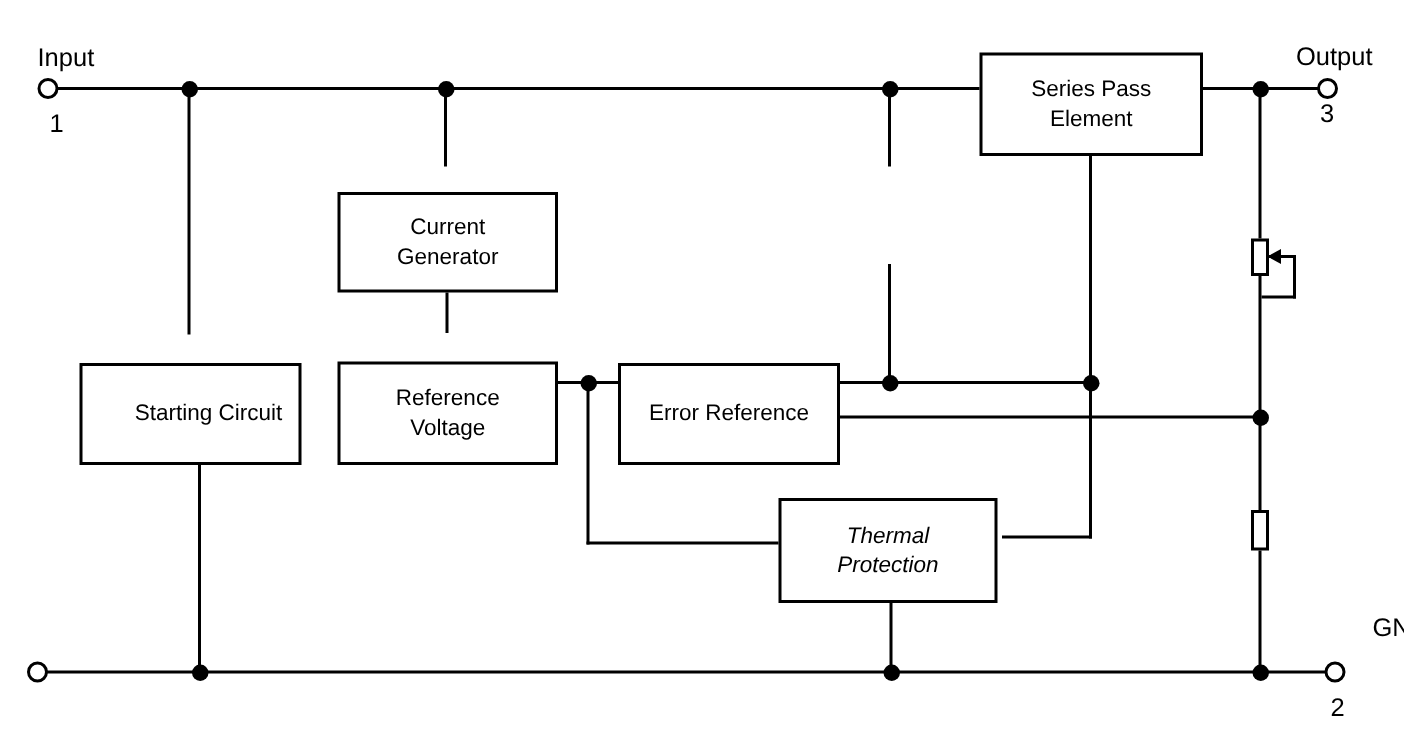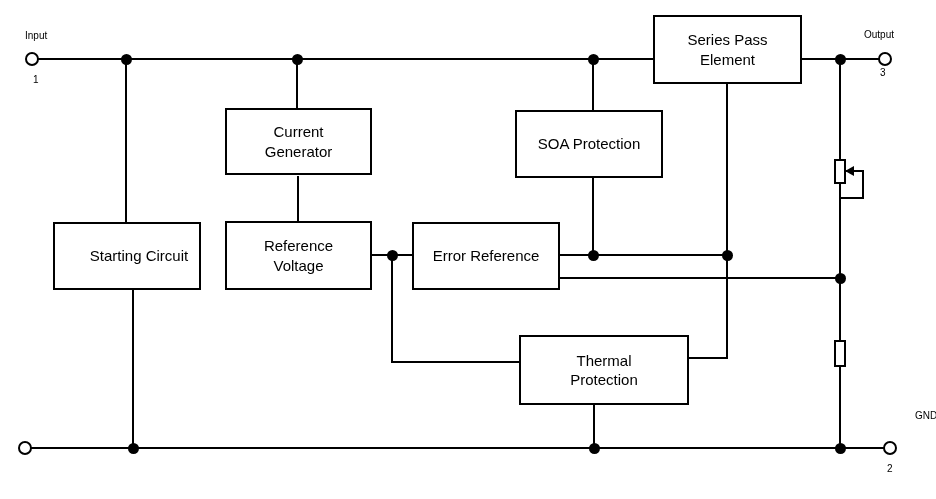--- a/index.html
+++ b/index.html
@@ -19,38 +19,39 @@
     box-sizing: border-box;
     border: 2px solid #000;
     background: #fff;
     display: flex;
     align-items: center;
     justify-content: center;
     text-align: center;
     font-size: 15px;
     line-height: 1.3;
     white-space: pre-line;
+    margin-top: 20px;
   }
   .dot {
     position: absolute;
     width: 11px; height: 11px;
     background: #000;
     border-radius: 50%;
   }
   .terminal {
     position: absolute;
     box-sizing: border-box;
     width: 14px; height: 14px;
     border: 2.5px solid #000;
     border-radius: 50%;
     background: #fff;
   }
   .lbl {
     position: absolute;
-    font-size: 10px;
+    font-size: 17px;
     line-height: 1.1;
     white-space: nowrap;
   }
   .resistor {
     position: absolute;
     box-sizing: border-box;
     border: 2px solid #000;
     background: #fff;
   }
   .wiper-arrow {
@@ -92,25 +93,24 @@
   <div class="wire-v" style="left:862px; top:170px; height:29px;"></div>
 
   <div class="block" style="left:53px;  top:222px; width:148px; height:68px;padding-left:24px;">Starting Circuit</div>
 
   <div class="block" style="left:225px; top:108px; width:147px; height:67px;">Current
 Generator</div>
 
   <div class="block" style="left:225px; top:221px; width:147px; height:69px;">Reference
 Voltage</div>
 
-  <div class="block" style="left:515px; top:110px; width:148px; height:68px;">SOA Protection</div>
 
   <div class="block" style="left:412px; top:222px; width:148px; height:68px;">Error Reference</div>
 
-  <div class="block" style="left:519px; top:335px; width:170px; height:70px;">Thermal
+  <div class="block" style="left:519px; top:312px; width:146px; height:70px;font-style:italic;">Thermal
 Protection</div>
 
   <div class="block" style="left:653px; top:15px;  width:149px; height:69px;">Series Pass
 Element</div>
 
   <div class="resistor" style="left:834px; top:159px; width:12px; height:25px;"></div>
   <div class="wiper-arrow" style="left:845px; top:166px;"></div>
   <div class="resistor" style="left:834px; top:340px; width:12px; height:27px;"></div>
 
   <div class="dot" style="left:120.5px; top:53.5px;"></div>

